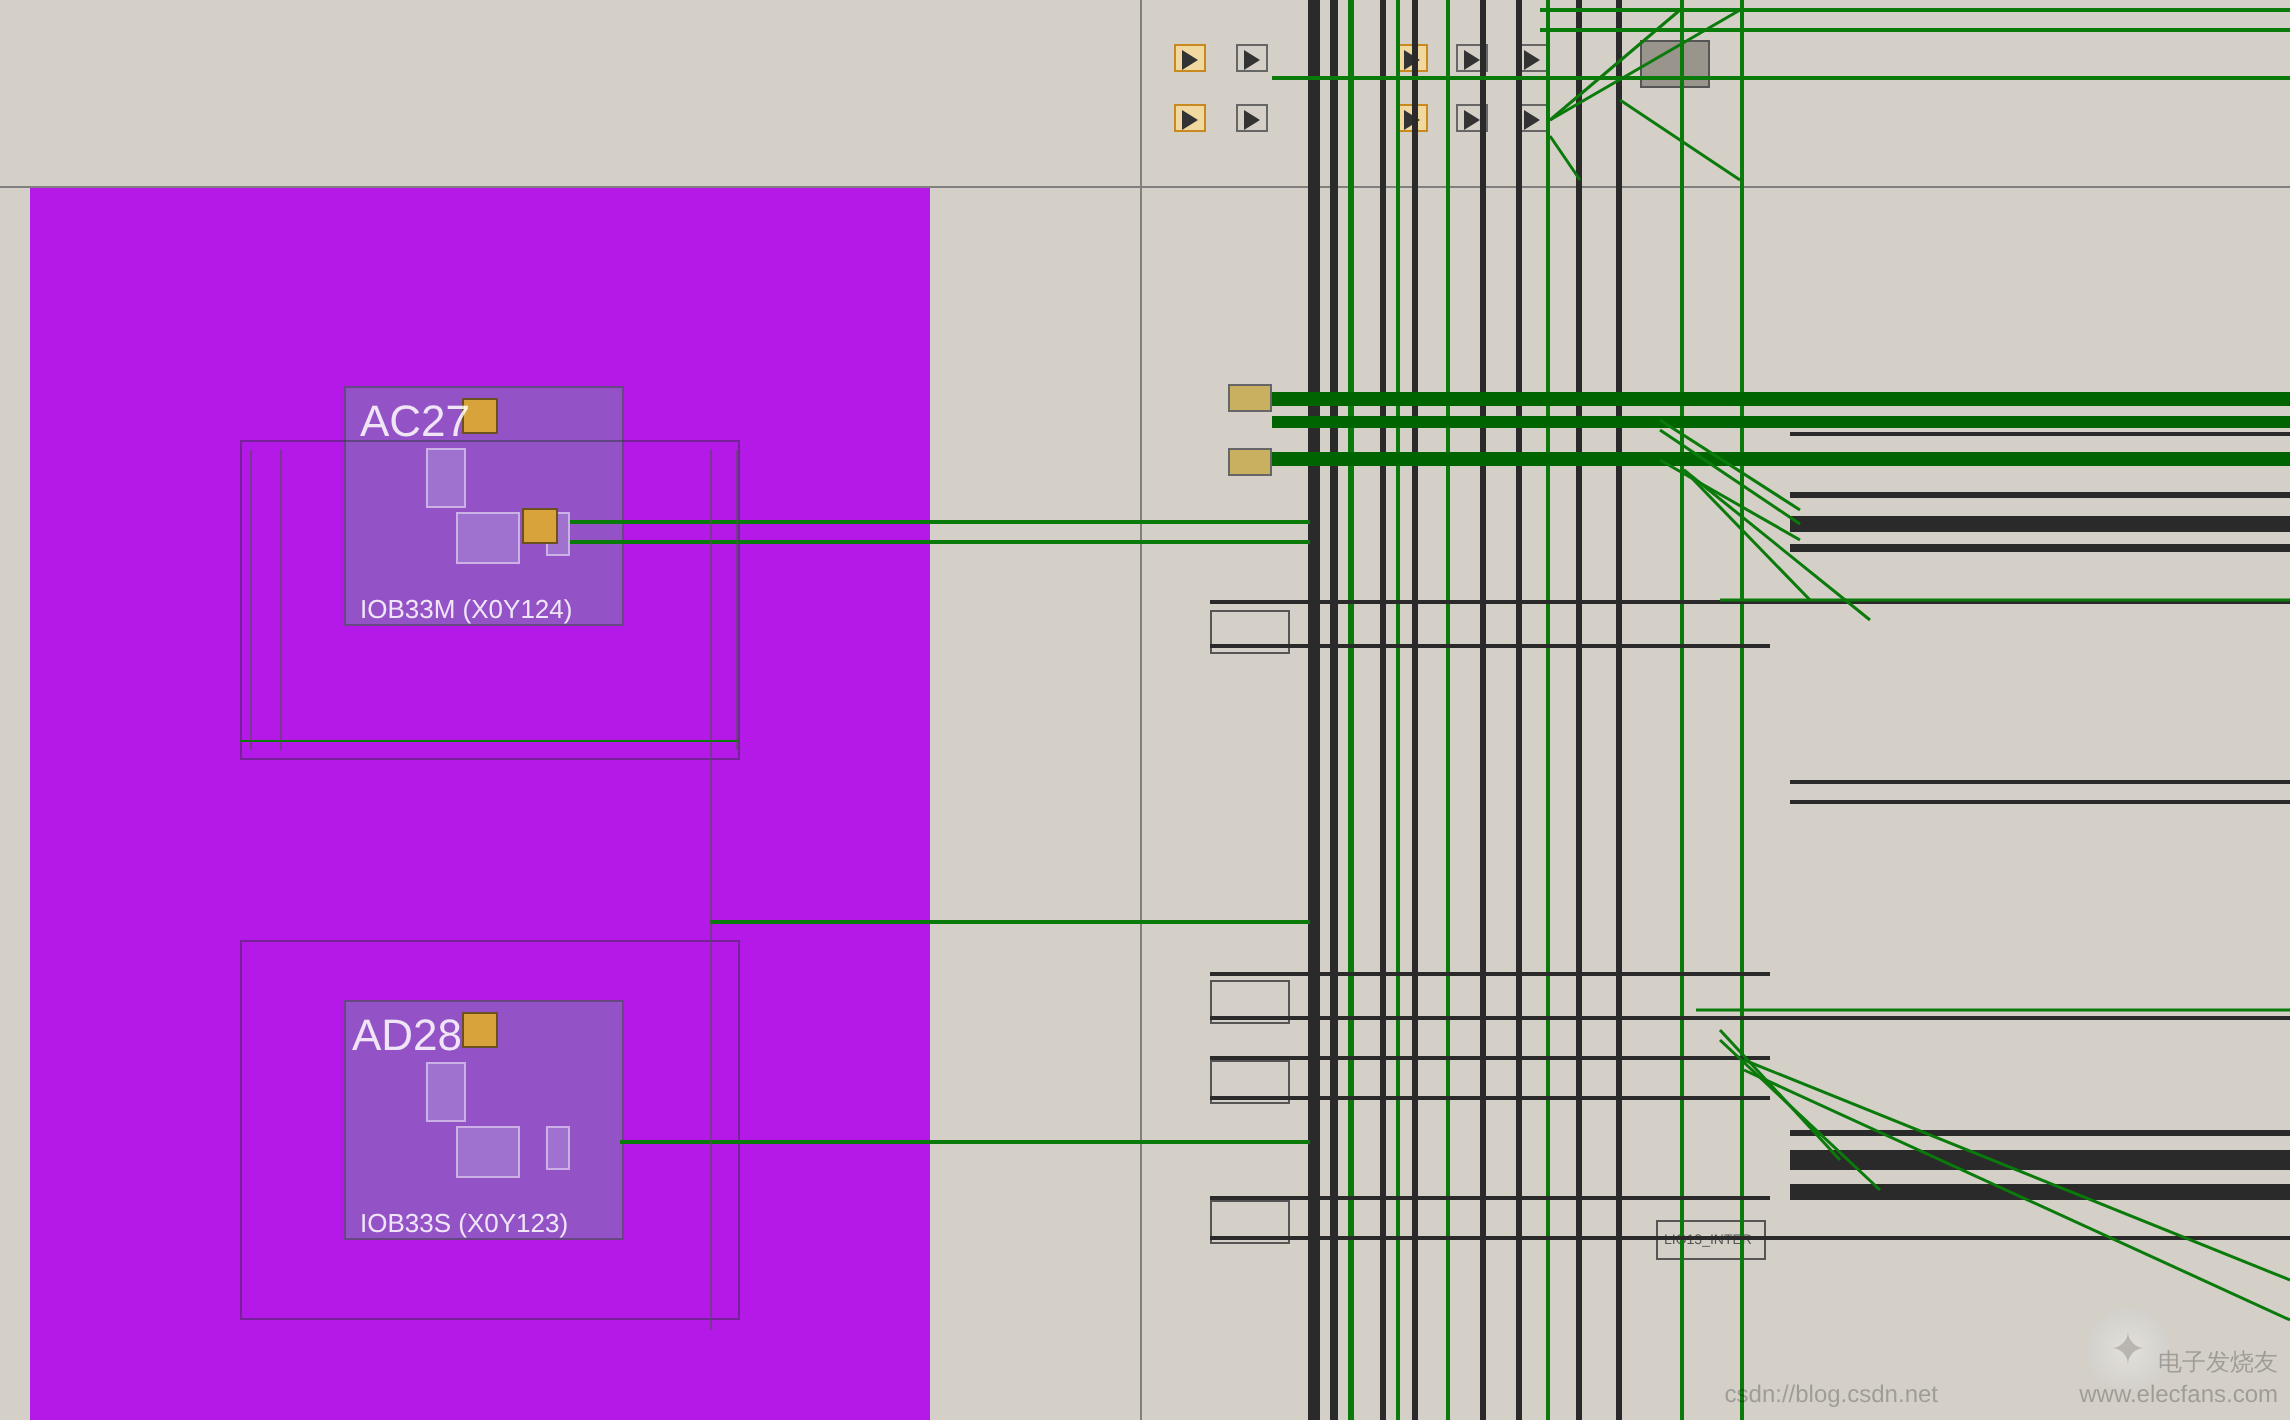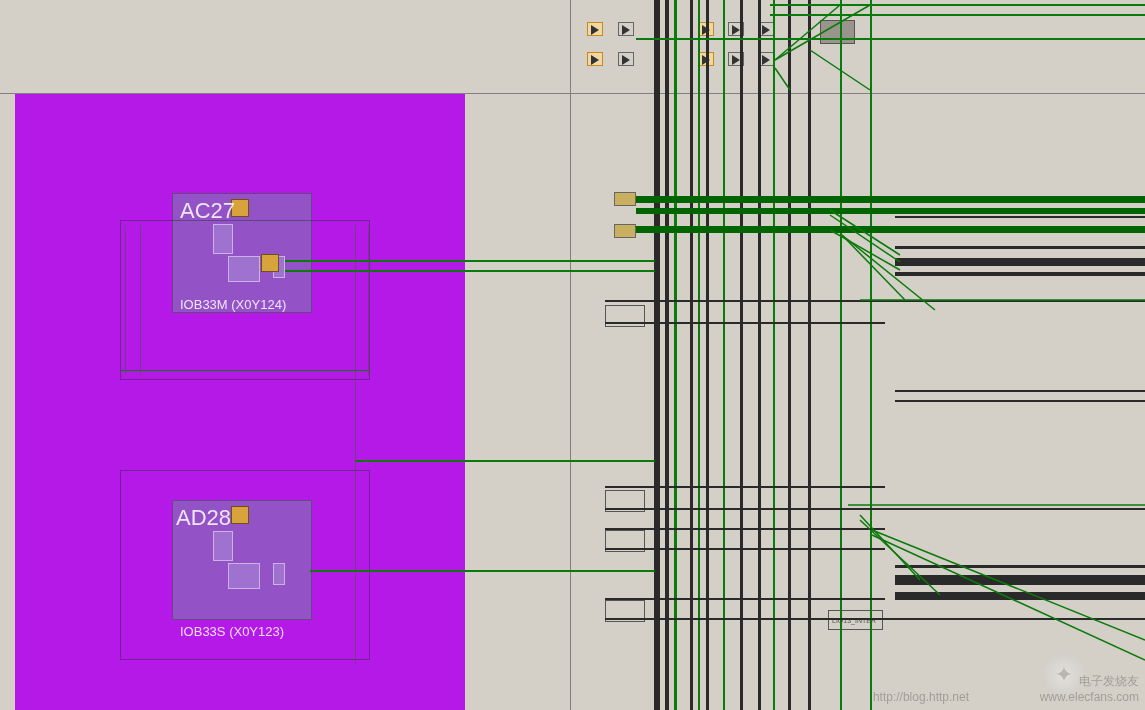--- a/index.html
+++ b/index.html
@@ -142,21 +142,21 @@
   <div class="iob-label" style="left:180px;top:198px">AC27</div>
   <div class="iob-name" style="left:180px;top:297px">IOB33M (X0Y124)</div>
 
   <div class="iob-tile" style="left:172px;top:500px;width:140px;height:120px">
     <div class="bel" style="left:40px;top:30px;width:20px;height:30px"></div>
     <div class="bel" style="left:55px;top:62px;width:32px;height:26px"></div>
     <div class="bel" style="left:100px;top:62px;width:12px;height:22px"></div>
     <div class="pad-orange" style="left:58px;top:5px;width:18px;height:18px"></div>
   </div>
   <div class="iob-label" style="left:176px;top:505px">AD28</div>
-  <div class="iob-name" style="left:180px;top:624px">IOB33S (X0Y123)</div>
+  <div class="iob-name" style="left:180px;top:604px">IOB33S (X0Y123)</div>
 
   <div style="position:absolute;left:120px;top:220px;width:250px;height:160px;border:1px solid rgba(0,50,0,0.35);background:transparent"></div>
   <div style="position:absolute;left:120px;top:470px;width:250px;height:190px;border:1px solid rgba(0,50,0,0.35);background:transparent"></div>
 
   <div class="buf orange" style="left:587px;top:22px"></div>
   <div class="buf" style="left:618px;top:22px"></div>
   <div class="buf orange" style="left:587px;top:52px"></div>
   <div class="buf" style="left:618px;top:52px"></div>
 
   <div class="buf orange" style="left:698px;top:22px"></div>
@@ -251,16 +251,16 @@
       <line x1="860" y1="520" x2="940" y2="595"></line>
       <line x1="872" y1="530" x2="1145" y2="640"></line>
       <line x1="872" y1="535" x2="1145" y2="660"></line>
     </g>
   </svg>
 
   <div class="logo">✦</div>
   <div class="watermark">
     <div>电子发烧友</div>
     <div>www.elecfans.com</div>
-    <div style="position:absolute;right:170px;bottom:0">http://blog.http.net</div>
+    <div style="position:absolute;right:170px;bottom:0">csdn://blog.csdn.net</div>
   </div>
 
 </div>
 
 </body></html>

